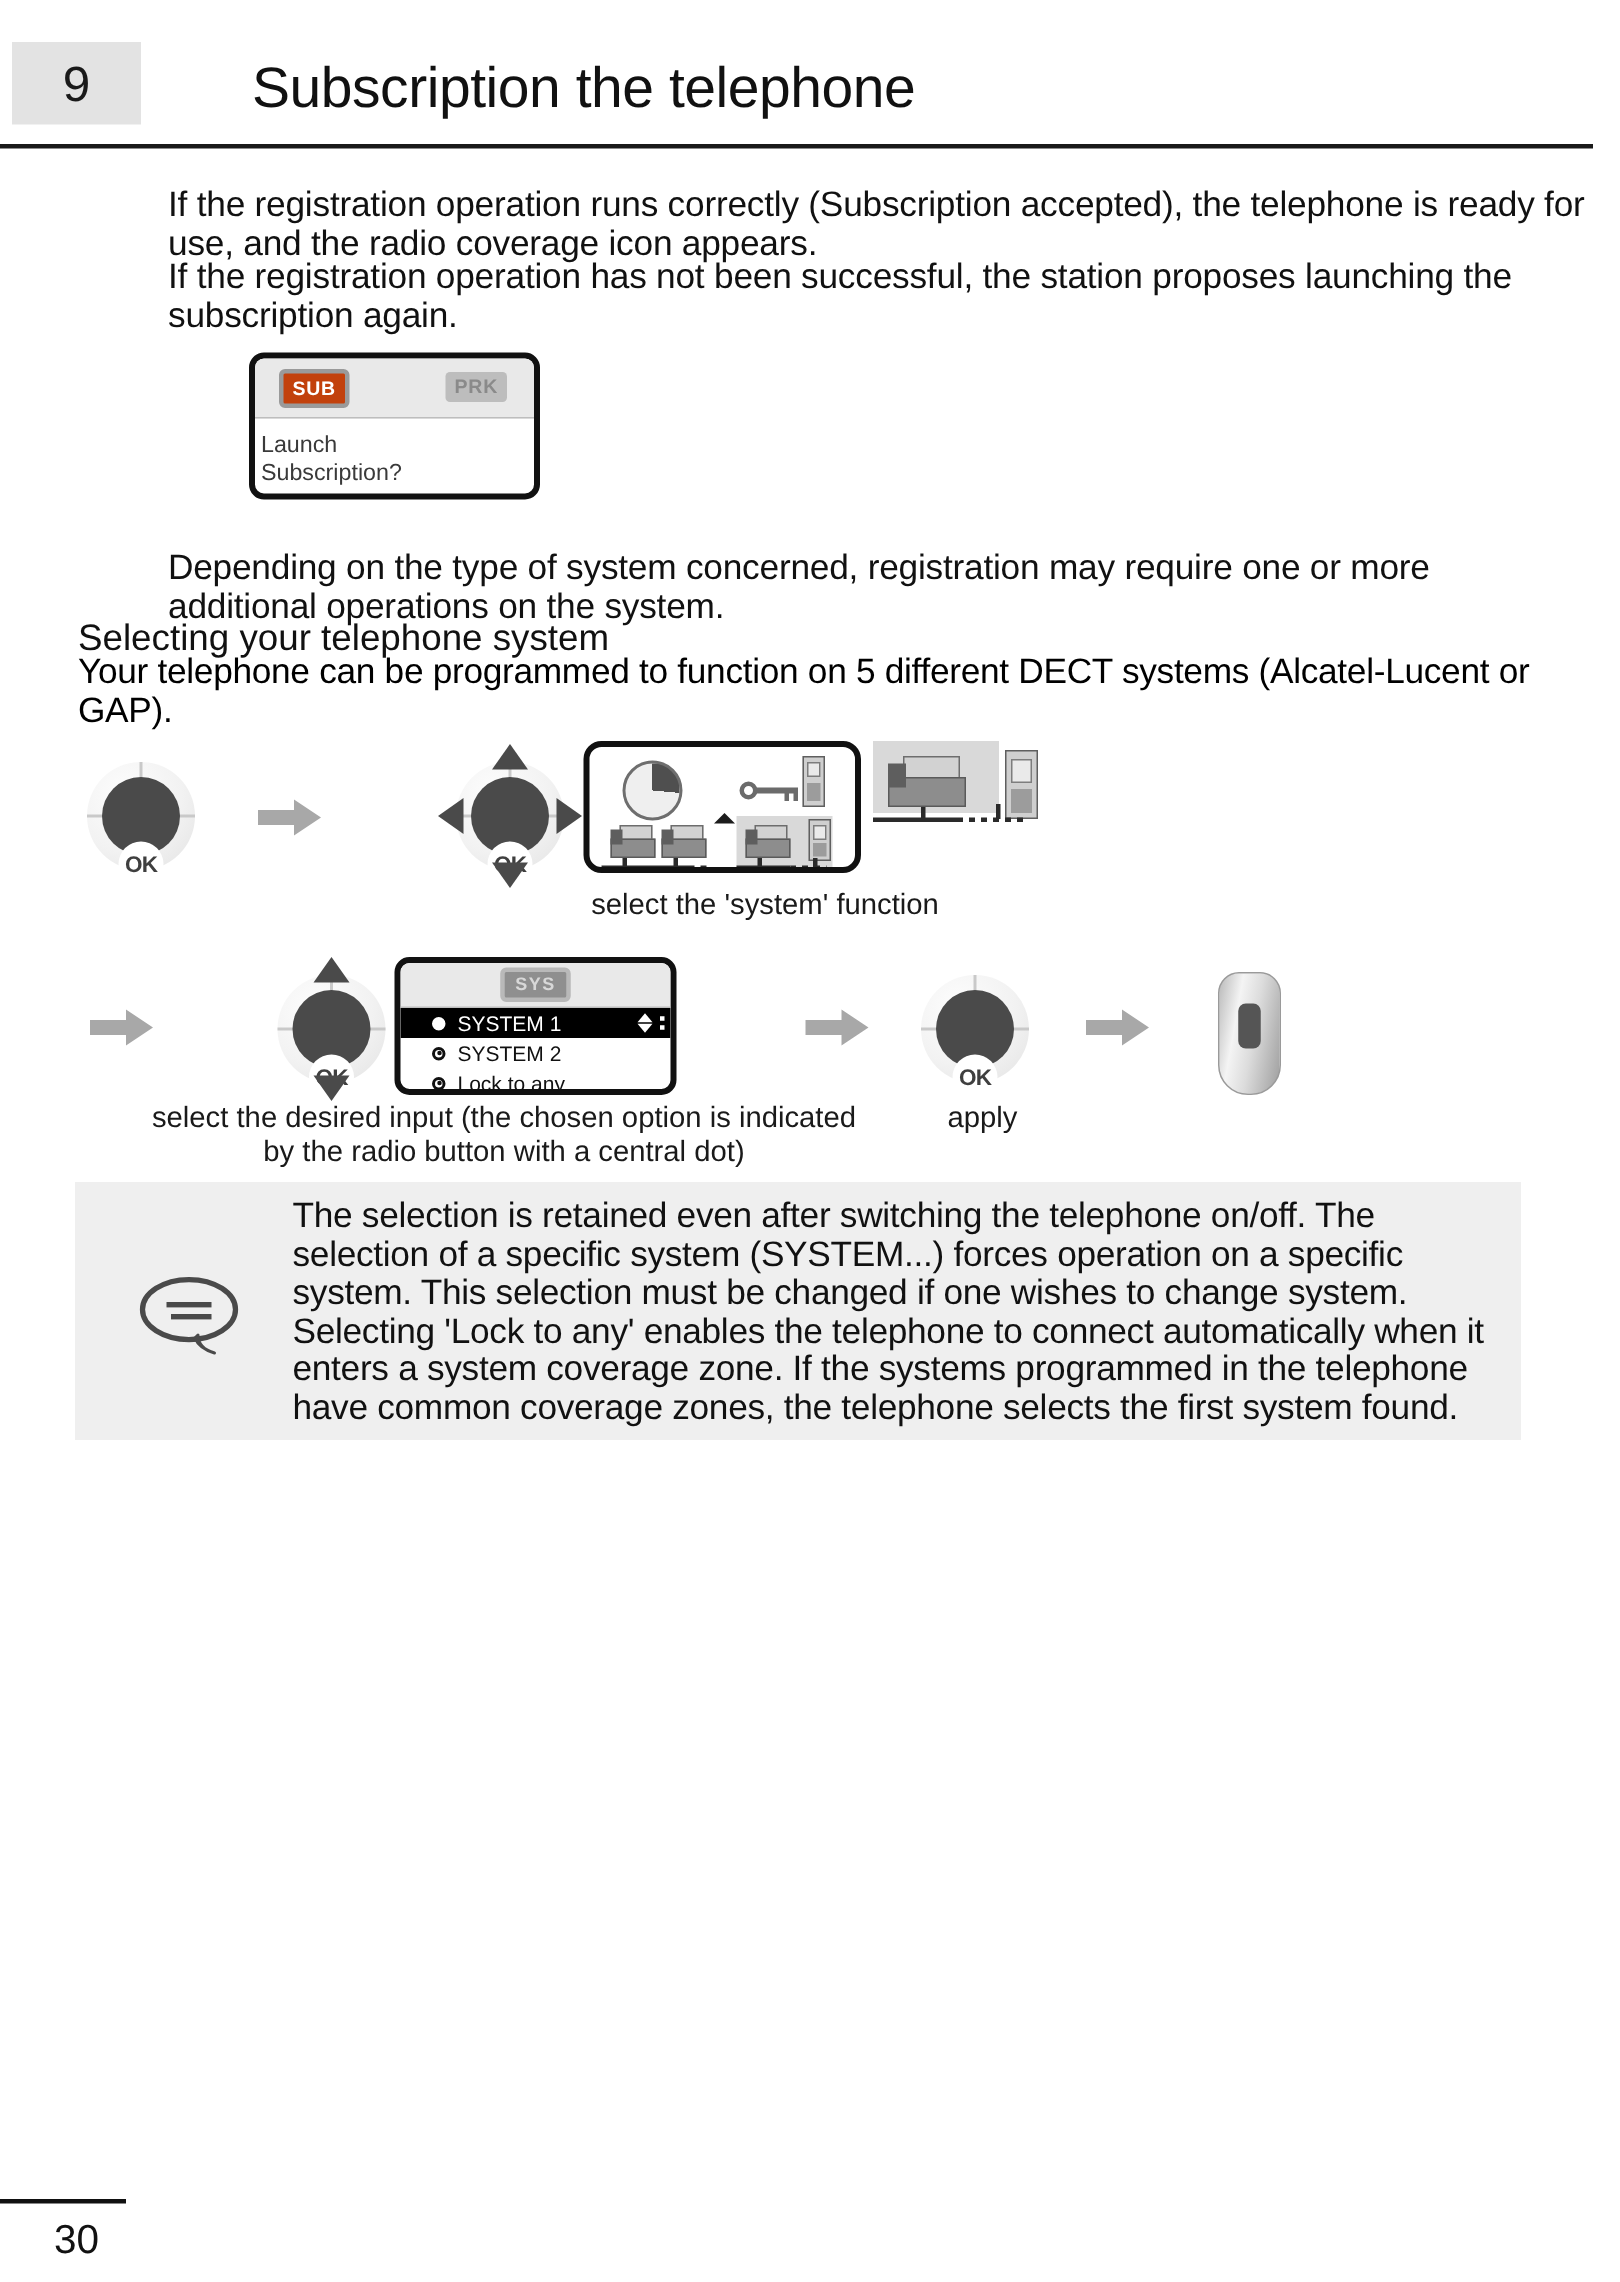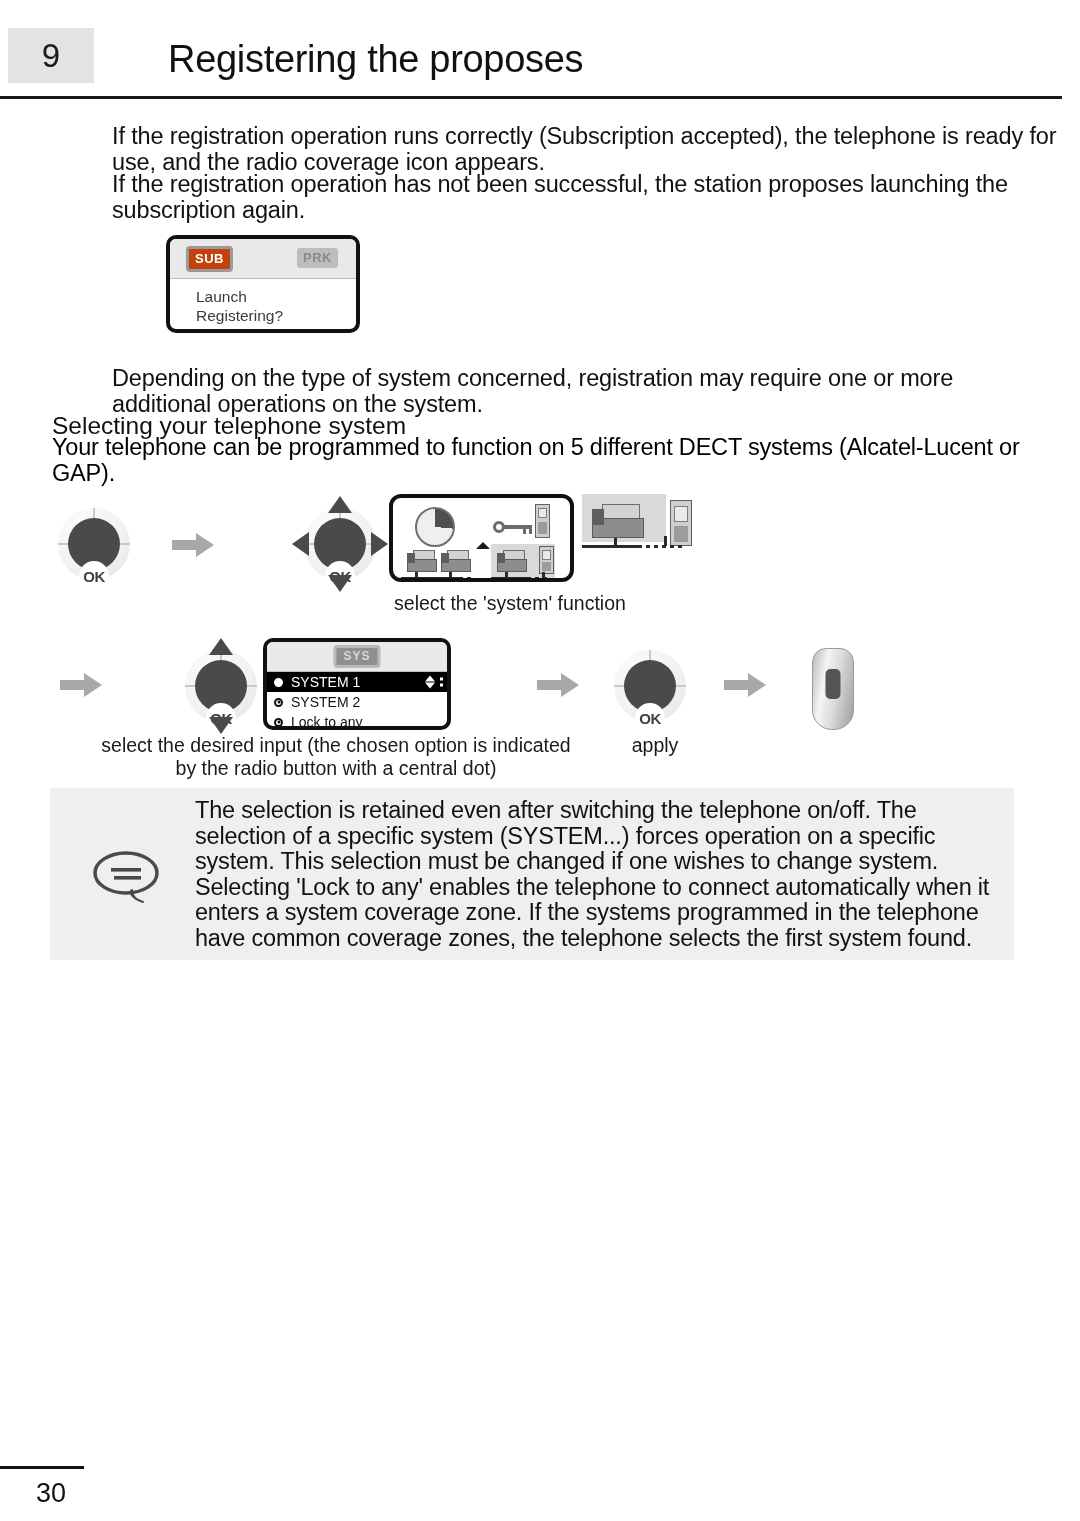--- a/index.html
+++ b/index.html
@@ -126,21 +126,21 @@
   }
   .picto-prk {
     position: absolute;
     right: 18px;
     top: 9px;
     background: #bdbdbd;
     color: #8a8a8a;
     border-radius: 3px;
   }
   .lcd-lines {
-    padding: 8px 0 0 26px;
+    padding: 8px 0 0 4px;
     font-size: 15.5px;
     line-height: 19px;
     color: #3a3a3a;
   }
 
   
   .lcd-sys {
     left: 263px;
     top: 638px;
     width: 188px;
@@ -165,21 +165,21 @@
     padding: 2px 7px 3px 7px;
     letter-spacing: 1px;
     line-height: 1;
   }
   .sys-row {
     display: flex;
     align-items: center;
     height: 20px;
     font-size: 14px;
     color: #111;
-    padding-left: 7px;
+    padding-left: 21px;
     position: relative;
   }
   .sys-row.selected {
     background: #000000;
     color: #ffffff;
   }
   .radio {
     width: 9px;
     height: 9px;
     border-radius: 50%;
@@ -493,35 +493,35 @@
     font-size: 27px;
     color: #111;
   }
 </style>
 </head>
 <body>
 
 <div class="chapter-badge">
   <span>9</span>
 </div>
-<div class="page-title">Registering the proposes</div>
+<div class="page-title">Subscription the telephone</div>
 <div class="header-rule"></div>
 
 <div class="para para-1">If the registration operation runs correctly (Subscription accepted), the telephone is ready for use, and the radio coverage icon appears.</div>
 <div class="para para-2">If the registration operation has not been successful, the station proposes launching the subscription again.</div>
 
 <div class="lcd lcd-sub">
   <div class="lcd-statusbar">
     <div class="picto picto-sub">SUB</div>
     <div class="picto picto-prk">PRK</div>
     <div class="pictoline"></div>
   </div>
   <div class="lcd-lines">
     <div>Launch</div>
-    <div>Registering?</div>
+    <div>Subscription?</div>
   </div>
 </div>
 
 <div class="para para-3">Depending on the type of system concerned, registration may require one or more additional operations on the system.</div>
 
 <div class="section-head">Selecting your telephone system</div>
 <div class="para-4">Your telephone can be programmed to function on 5 different DECT systems (Alcatel-Lucent or GAP).</div>
 
 <div class="nav-pad" style="left:48px; top:498px;">
   <div class="disc"></div>

